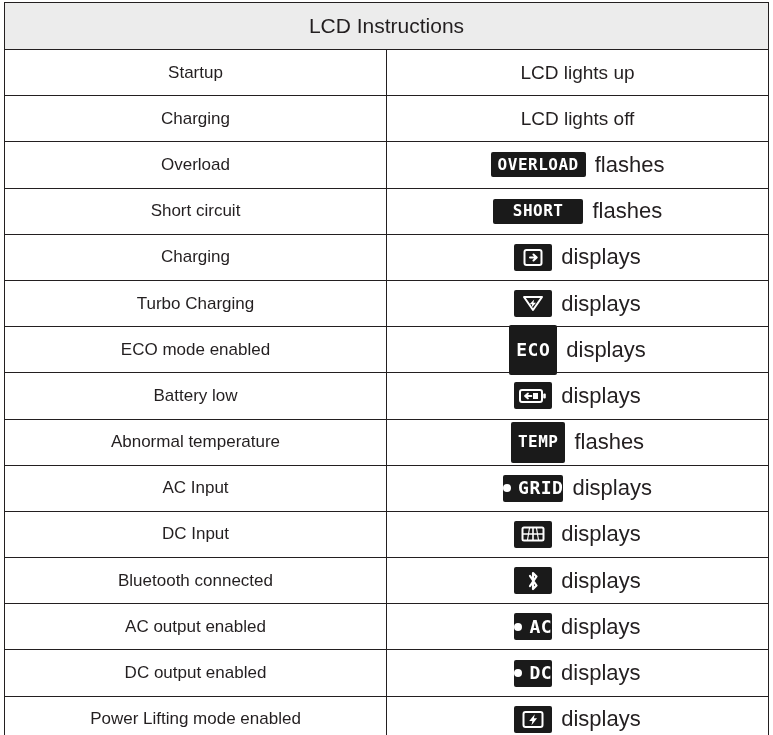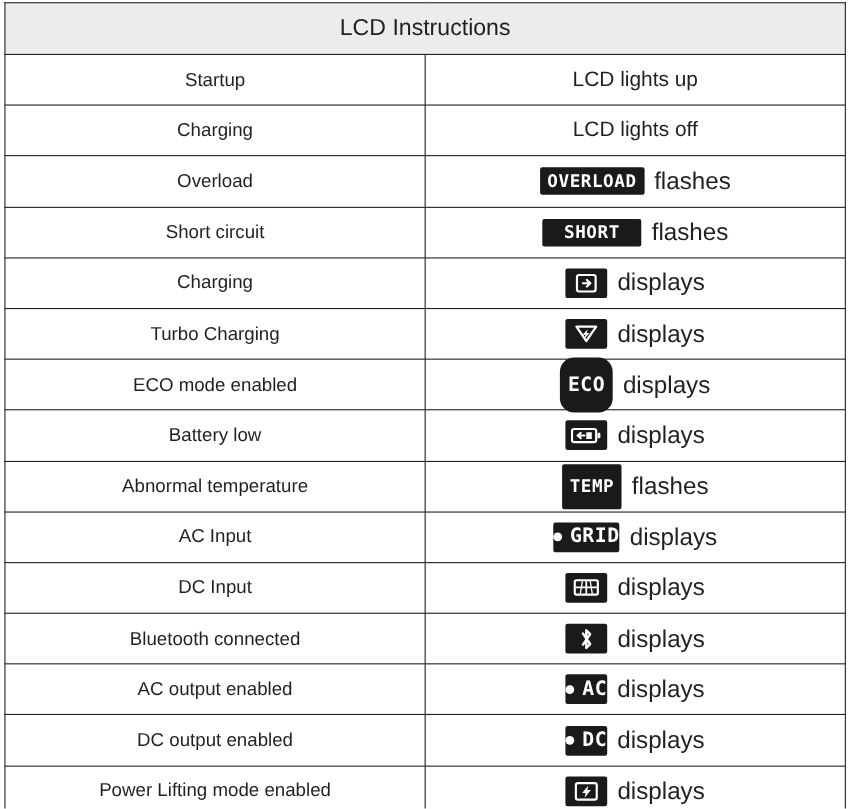--- a/index.html
+++ b/index.html
@@ -91,21 +91,20 @@
   }
   .badge-short {
     height: 25px;
     padding: 0 20px;
     font-size: 16px;
   }
   .badge-eco {
     height: 26px;
     padding: 12px 7px;
     font-size: 18px;
-    border-radius: 13px;
   }
   .badge-temp {
     height: 41px;
     padding: 0 7px;
     font-size: 16px;
   }
   .badge-grid, .badge-ac, .badge-dc {
     height: 27px;
     padding: 0 0;
     font-size: 18px;

